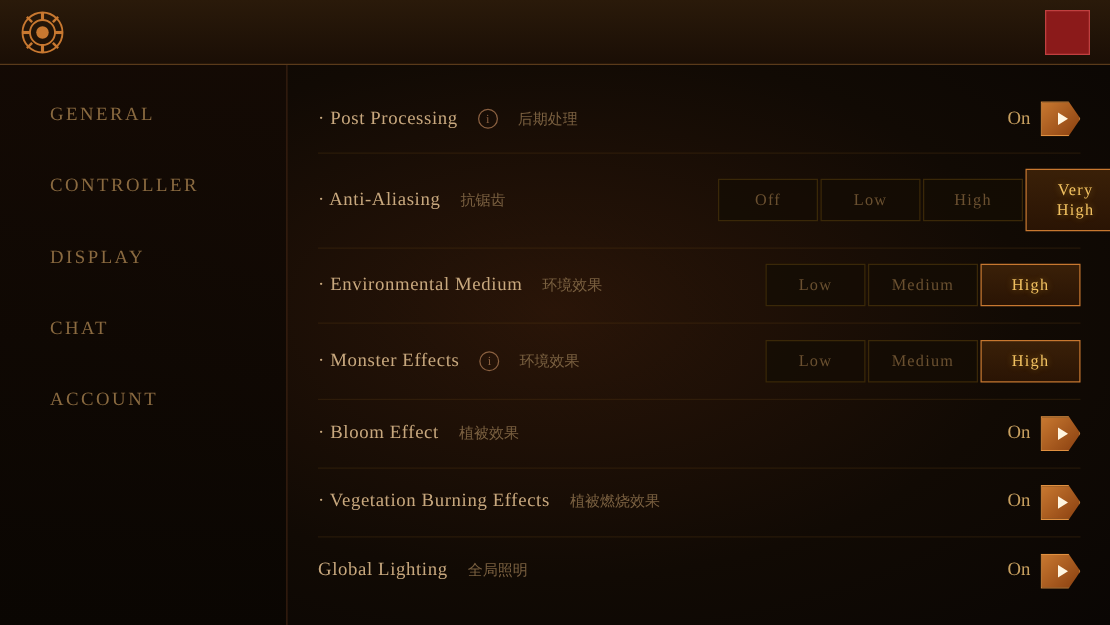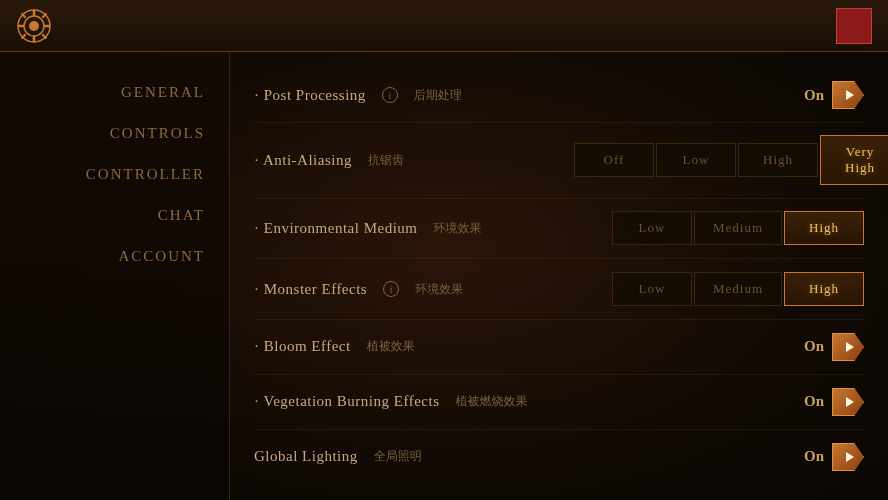--- a/index.html
+++ b/index.html
@@ -81,25 +81,24 @@
       position: relative;
       z-index: 5;
     }
 
     
     .sidebar {
       width: 230px;
       min-width: 230px;
       background: linear-gradient(180deg, rgba(20,10,4,0.9) 0%, rgba(10,6,2,0.95) 100%);
       border-right: 1px solid #3a2010;
-      padding: 20px 0;
+      padding: 20px 16px;
       display: flex;
       flex-direction: column;
-      gap: 0;
-      text-align: right;
+      gap: 16px;
     }
 
     .sidebar-item {
       padding: 12px 24px;
       font-size: 15px;
       letter-spacing: 2px;
       text-transform: uppercase;
       color: #8a6a40;
       cursor: pointer;
       transition: color 0.2s;
@@ -200,21 +199,20 @@
       display: flex;
       align-items: center;
       gap: 8px;
     }
 
     .on-label {
       font-size: 15px;
       color: #c8a060;
       min-width: 30px;
       text-align: right;
-      font-weight: bold;
     }
 
     .toggle-arrow {
       width: 32px;
       height: 28px;
       background: linear-gradient(135deg, #c87830 0%, #8a4010 100%);
       border: 1px solid #e09040;
       display: flex;
       align-items: center;
       justify-content: center;
@@ -254,22 +252,22 @@
     </svg>
     <span class="title-text"></span>
   </div>
   <div class="close-btn"></div>
 </div>
 
 <div class="main-layout">
 
   <nav class="sidebar">
   <div class="sidebar-item">GENERAL</div>
-      <div class="sidebar-item">CONTROLS</div>
       <div class="sidebar-item">CONTROLLER</div>
+      <div class="sidebar-item">DISPLAY</div>
       <div class="sidebar-item">CHAT</div>
       <div class="sidebar-item">ACCOUNT</div>
     </nav>
 
   <div class="content">
   <div class="settings-row">
         <div class="row-label">
           <span class="row-label-text">· Post Processing</span>
           <div class="info-icon">i</div>
           <span class="row-label-cn">后期处理</span>

